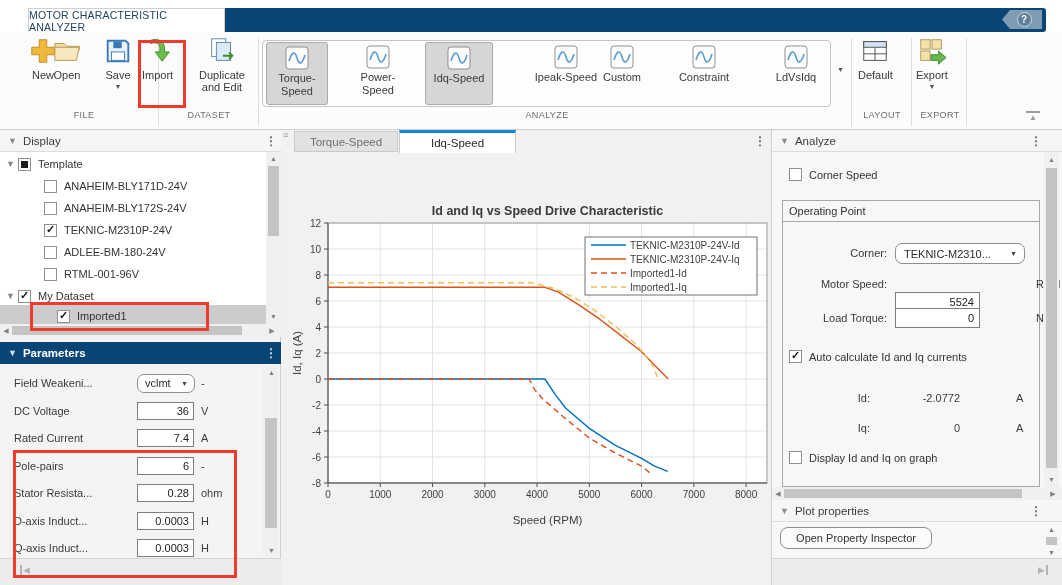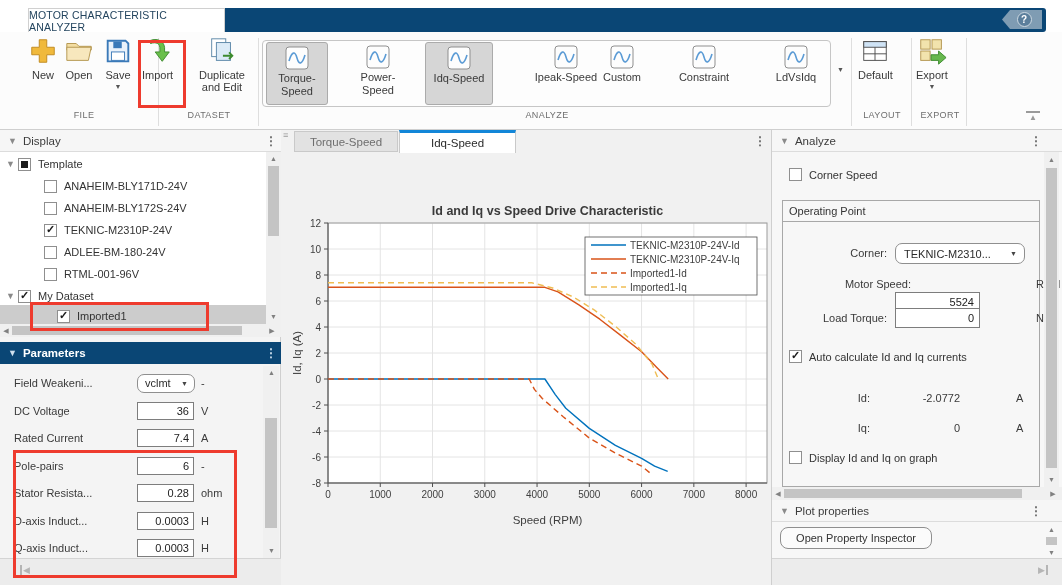--- a/index.html
+++ b/index.html
@@ -100,21 +100,21 @@
 <div class="ts-sep" style="left:851px"></div>
 <div class="ts-sep" style="left:911px"></div>
 <div class="ts-sep" style="left:966px"></div>
 
 <div class="ts-big" style="left:28px">
   <svg class="ico" viewBox="0 0 32 32">
       <path d="M12 4 h8 v8 h8 v8 h-8 v8 h-8 v-8 h-8 v-8 h8 Z" fill="#f0b93c" stroke="#c08a1e"></path>
     </svg>
   <span class="lbl">New</span>
 </div>
-<div class="ts-big" style="left:64px">
+<div class="ts-big" style="left:52px">
   <svg class="ico" viewBox="0 0 32 32">
       <path d="M3 8 h10 l3 3 h13 v4 H3 Z" fill="#f3dda2" stroke="#b3954e"></path>
       <path d="M3 12 h26 l-3 14 H3 Z" fill="#f7e7bd" stroke="#b3954e"></path>
     </svg>
   <span class="lbl">Open</span>
 </div>
 <div class="ts-big" style="left:103px">
   <svg class="ico" viewBox="0 0 32 32">
       <path d="M5 5 h19 l3 3 v19 H5 Z" fill="#eaf2fa" stroke="#3a79b8" stroke-width="2"></path>
       <rect x="11" y="6" width="9" height="7" fill="#3a79b8"></rect>
@@ -445,21 +445,21 @@
 <div class="abs groupbox">
   <div class="groupbox-title">Operating Point</div>
 </div>
 
 <span class="frow-lbl" style="left:805px; top:247px; width:82px">Corner:</span>
 <span class="adrop">
   <span class="val">TEKNIC-M2310...</span>
   <span class="tri">▼</span>
 </span>
 
-<span class="frow-lbl" style="left:829px; top:278px; width:82px">Motor Speed:</span>
+<span class="frow-lbl" style="left:805px; top:278px; width:82px">Motor Speed:</span>
 <input class="afield" style="left: 895px; top: 292px; width: 85px;" readonly="" value="5524">
 <span class="unit" style="left:988px; top:278px">RPM</span>
 
 <span class="frow-lbl" style="left:805px; top:312px; width:82px">Load Torque:</span>
 <input class="afield" style="left: 895px; top: 308px; width: 85px;" readonly="" value="0">
 <span class="unit" style="left:988px; top:312px">Nm</span>
 
 <div class="abs" style="left:789px; top:350px; display:flex; align-items:center">
   <span class="ckbox">
       <span class="mark">✓</span>

